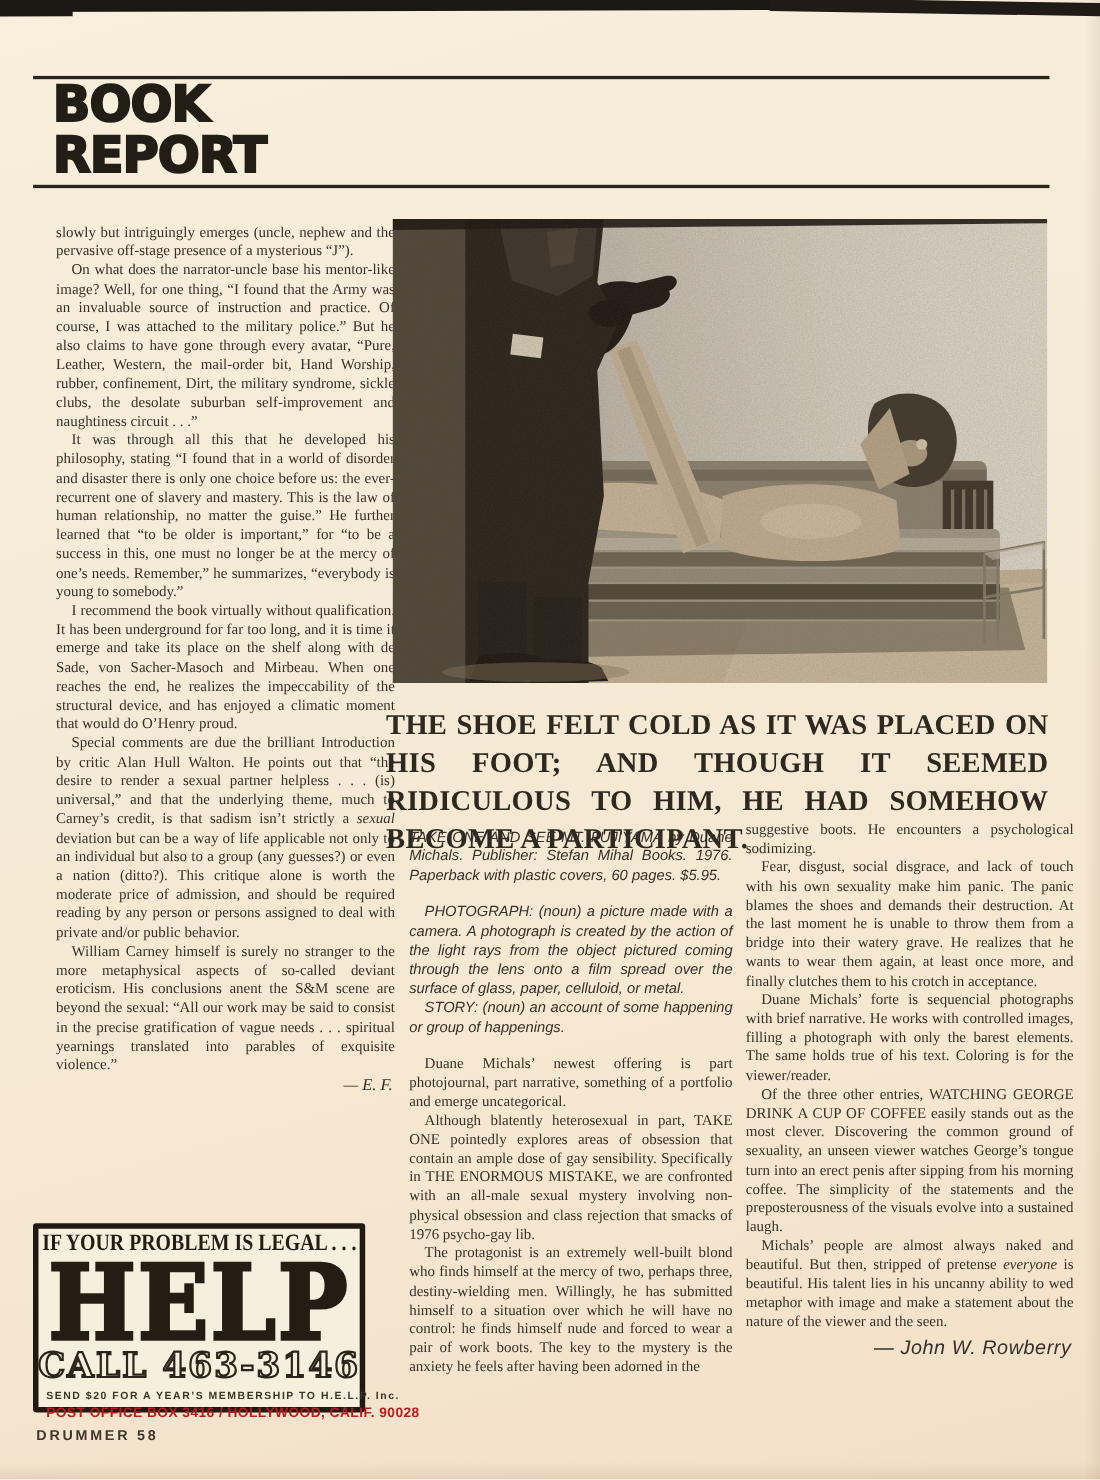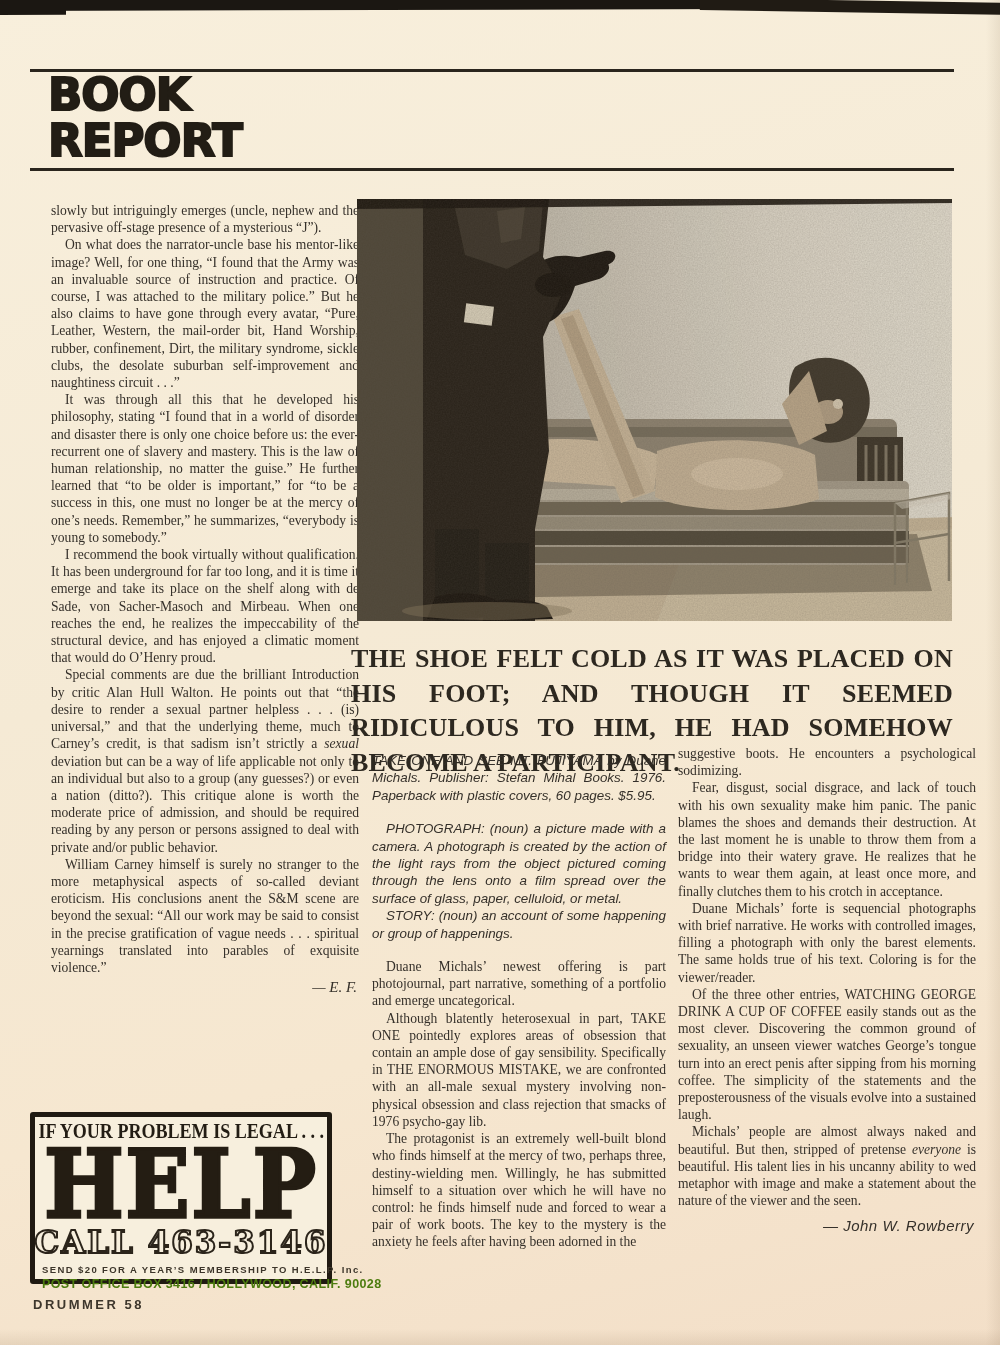--- a/index.html
+++ b/index.html
@@ -38,21 +38,21 @@
 
   
   .col{position:absolute;font-size:13.6px;line-height:17.2px;text-align:justify;margin-left:20px;}
   .col p{margin:0;text-indent:14px;}
   .col p.noindent{text-indent:0;}
   .col .it{font-style:italic;}
   .col-left{left:31px;top:202px;width:308px;}
   .col-mid{left:352px;top:752px;width:294px;}
   .col-right{left:658px;top:745px;width:298px;}
   .byline-serif{margin-top:3px;text-align:right;font-style:italic;font-size:15px;padding-right:2px;}
-  .byline-sans{margin-top:8px;text-align:right;font-style:italic;font-size:15px;font-family:"Liberation Sans",sans-serif;padding-right:2px;letter-spacing:0.5px;}
+  .byline-sans{margin-top:8px;text-align:right;font-style:italic;font-size:18px;font-family:"Liberation Sans",sans-serif;padding-right:2px;letter-spacing:0.5px;}
   .bookinfo,.definitions{font-family:"Liberation Sans",sans-serif;font-style:italic;font-size:13.4px;line-height:17.4px;}
   .bookinfo{margin-bottom:16px;}
   .definitions{margin-bottom:16px;}
 
   
   .pullquote{
     position:absolute;left:351px;top:642px;width:602px;
     font-family:"Liberation Serif",serif;font-weight:bold;
     font-size:26px;line-height:34.5px;color:#2d2820;
     text-align:justify;letter-spacing:0.2px;
@@ -81,21 +81,21 @@
   .ad-call{
     font-family:"DejaVu Serif",serif;font-weight:bold;font-size:31px;line-height:32px;
     color:#f7efdd;-webkit-text-stroke:2px #2b241a;letter-spacing:2px;margin-top:4px;white-space:nowrap;
   }
   .ad-small1{
     font-family:"Liberation Sans",sans-serif;font-weight:bold;font-size:9.5px;
     letter-spacing:1.4px;color:#3c352a;margin-top:6px;align-self:flex-start;padding-left:7px;white-space:nowrap;
   }
   .ad-small2{
     font-family:"Liberation Sans",sans-serif;font-weight:bold;font-size:12.5px;
-    letter-spacing:0.4px;color:#4d7c0f;margin-top:2px;align-self:flex-start;padding-left:7px;white-space:nowrap;
+    letter-spacing:0.4px;color:#b91c1c;margin-top:2px;align-self:flex-start;padding-left:7px;white-space:nowrap;
   }
 
   .footer{
     position:absolute;left:33px;top:1297px;
     font-family:"Liberation Sans",sans-serif;font-weight:bold;font-size:13px;
     letter-spacing:2.5px;color:#3d362c;
   }
 </style>
 </head>
 <body>

